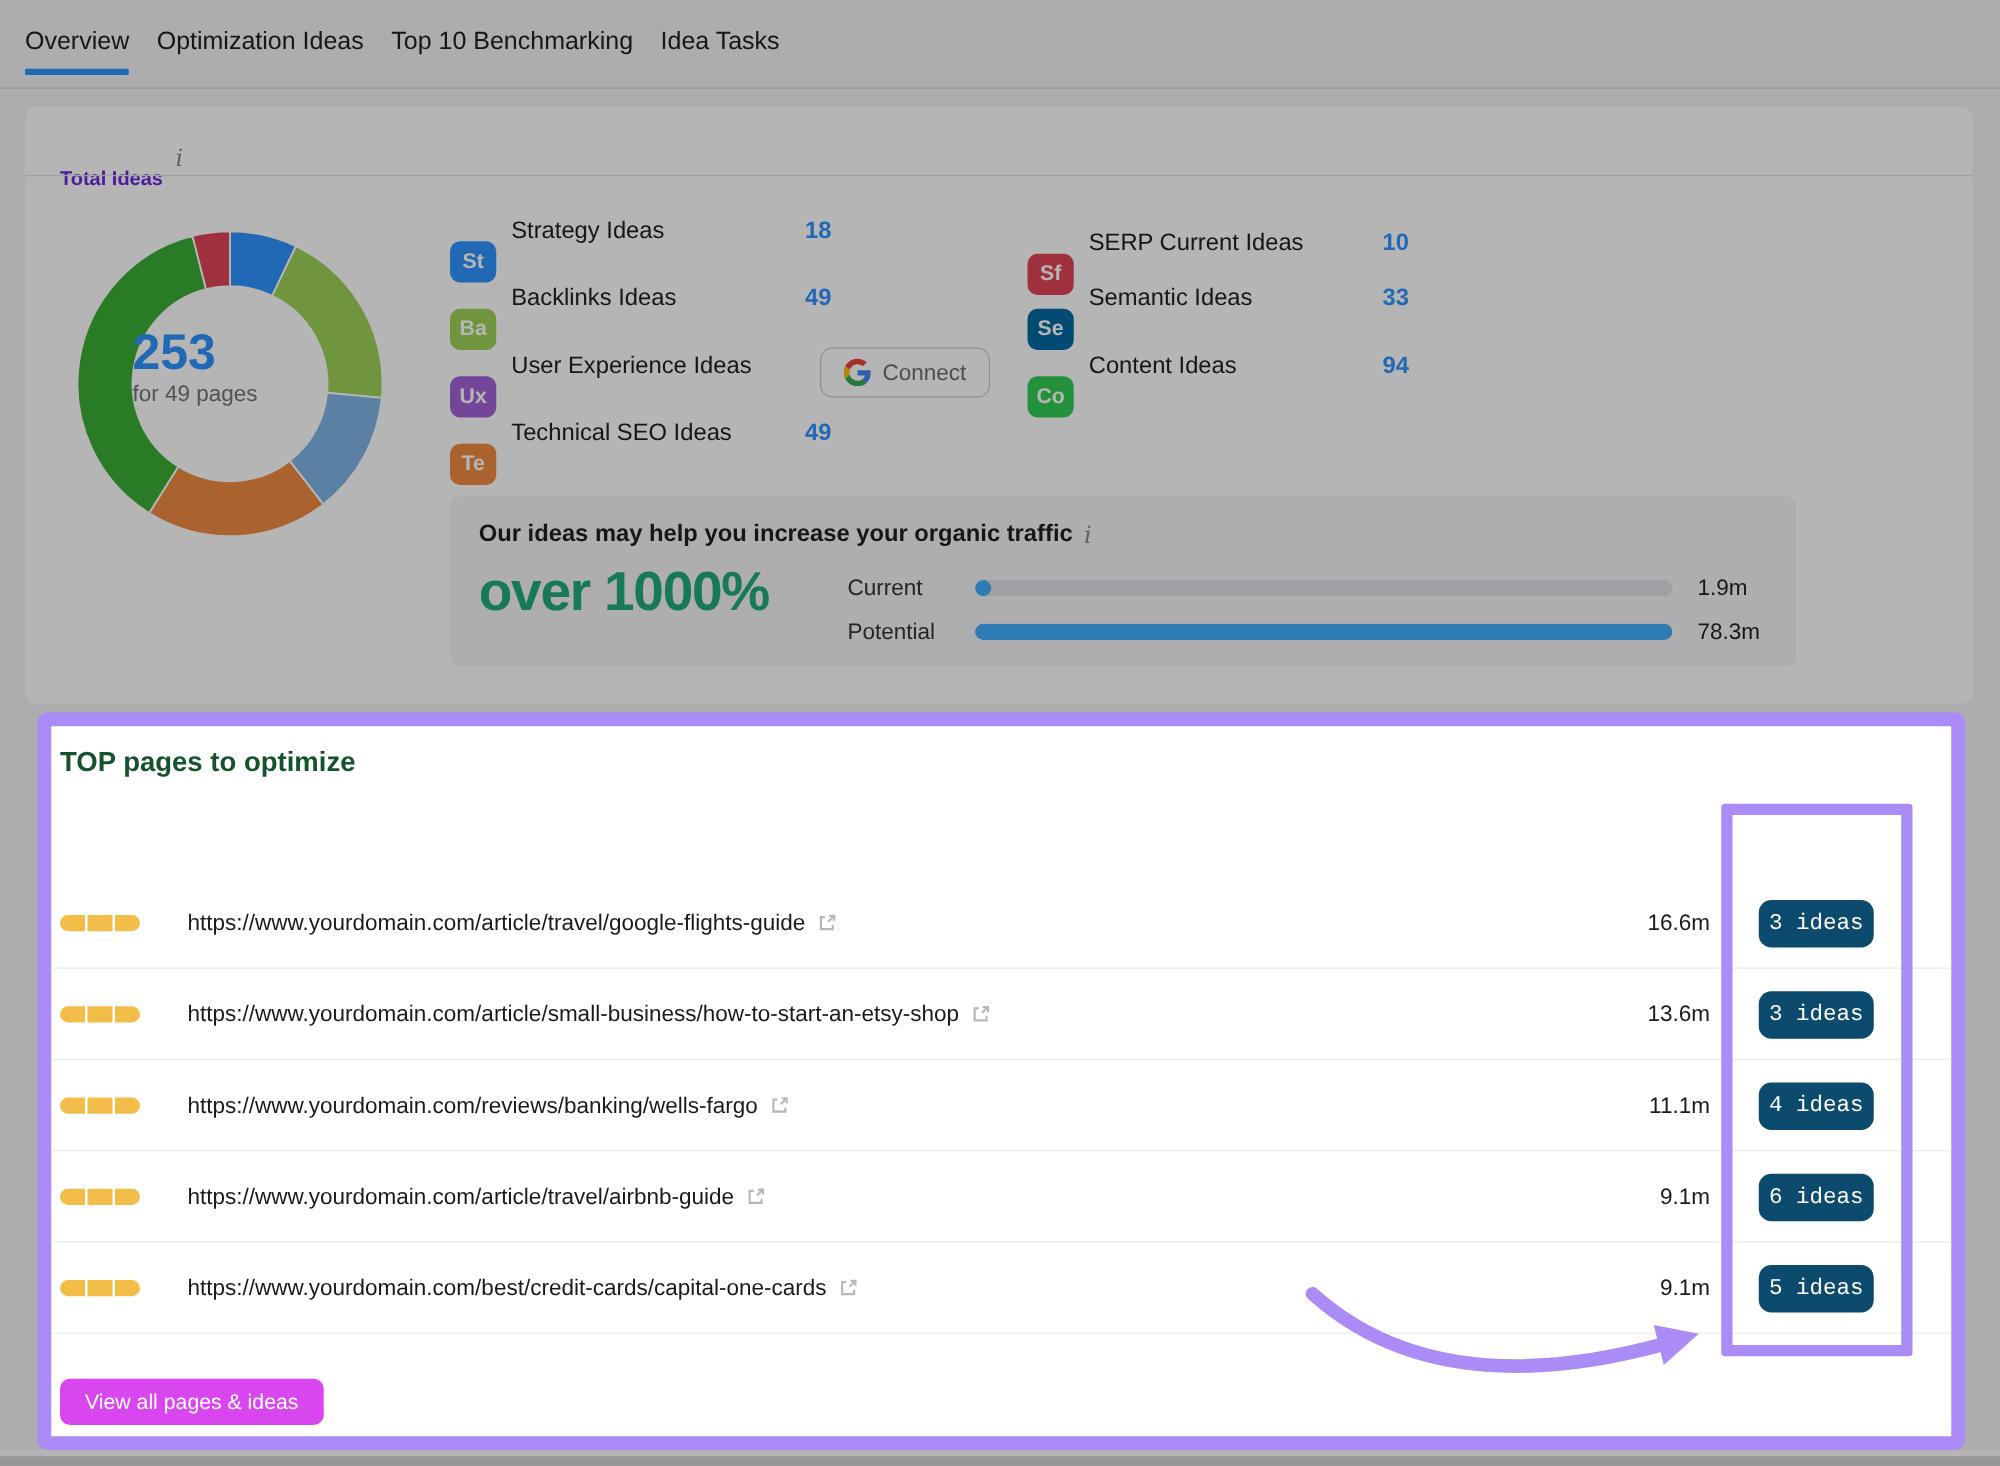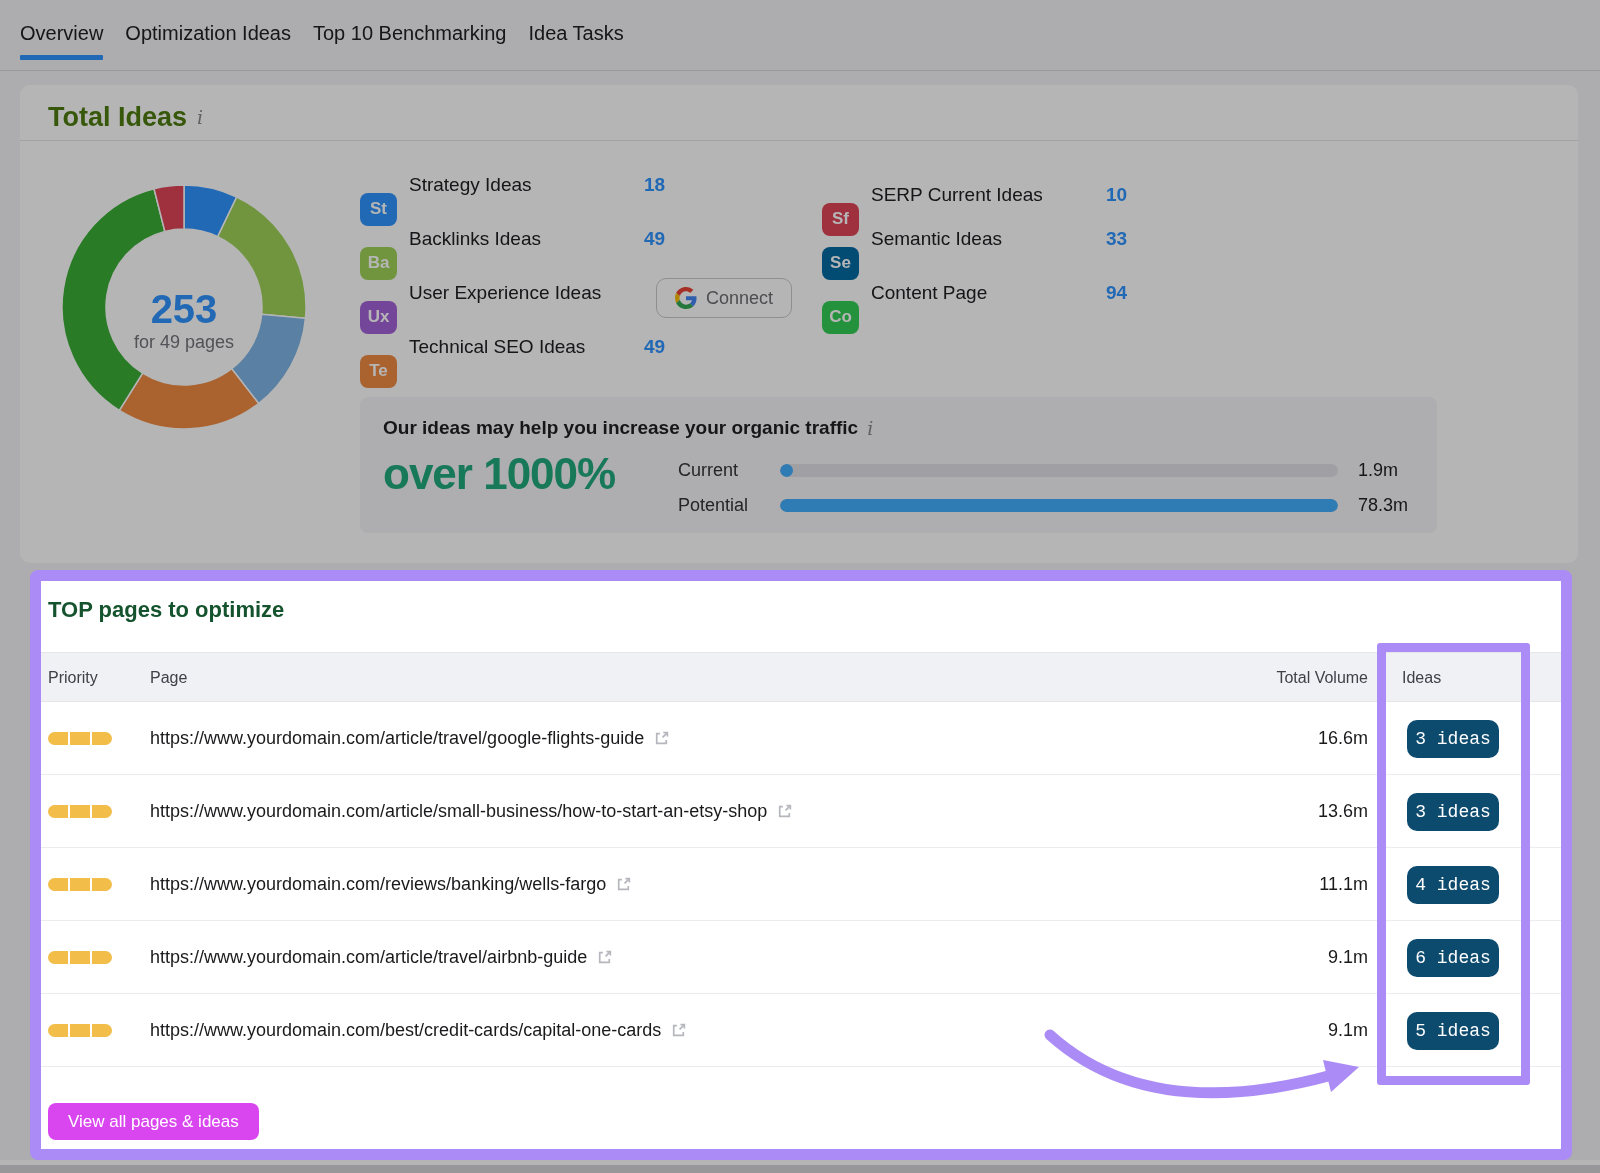--- a/index.html
+++ b/index.html
@@ -14,26 +14,26 @@
     position:absolute;left:0;top:0;width:1600px;height:570px;
     background:#f4f4f6;filter:brightness(0.71);
   }
   .tabs{position:absolute;left:20px;top:22px;display:flex;gap:22px;}
   .tab{position:relative;font-size:20px;font-weight:400;color:#202024;padding-bottom:12px;cursor:pointer;white-space:nowrap;}
   .tab.active::after{content:"";position:absolute;left:0;right:0;bottom:-3px;height:5px;background:#2f93ff;border-radius:1px;}
   .tabs-divider{position:absolute;left:0;top:70px;width:1600px;height:1px;background:#d8d8dc;}
 
   .card{position:absolute;left:20px;top:85px;width:1558px;height:478px;background:#ffffff;border-radius:10px;}
   .card-title-row{position:absolute;left:28px;top:17px;display:flex;align-items:center;gap:10px;}
-  .card-title{font-size:27px;font-weight:700;color:#4d7c0f;}
+  .card-title{font-size:16px;font-weight:700;color:#6d28d9;margin-top:33px;}
   .info-i{font-family:"DejaVu Serif", serif;font-style:italic;font-size:19px;color:#8a8a90;line-height:1;cursor:pointer;}
   .card-divider{position:absolute;left:0;top:55px;width:100%;height:1px;background:#e4e4e8;}
 
   .donut-wrap{position:absolute;left:38px;top:96px;width:252px;height:252px;}
-  .donut-center{position:absolute;left:48px;top:99px;width:156px;height:80px;display:flex;flex-direction:column;align-items:center;justify-content:center;}
+  .donut-center{position:absolute;left:48px;top:72px;width:156px;height:80px;display:flex;flex-direction:column;justify-content:center;}
   .donut-value{font-size:40px;font-weight:700;color:#2f93ff;line-height:1.05;}
   .donut-sub{font-size:18px;color:#73737a;margin-top:2px;}
 
   .legend-row{position:absolute;width:310px;height:34px;display:flex;align-items:center;}
   .badge{width:37px;height:33px;border-radius:8px;color:#fff;font-size:17px;font-weight:700;display:flex;align-items:center;justify-content:center;flex:0 0 auto;margin-top:48px;}
   .legend-label{margin-left:12px;font-size:19px;color:#202024;white-space:nowrap;}
   .legend-value{position:absolute;left:284px;font-size:19px;font-weight:700;color:#2f93ff;cursor:pointer;}
 
   .connect-btn{position:absolute;left:636px;top:193px;width:134px;height:38px;background:#fff;border:1px solid #c9c9ce;border-radius:10px;display:flex;align-items:center;justify-content:center;gap:9px;cursor:pointer;}
   .connect-btn span{font-size:18px;color:#6e6e74;}
@@ -148,21 +148,21 @@
       <span class="legend-label">SERP Current Ideas</span>
       <span class="legend-value">10</span>
     </div>
     <div class="legend-row" style="left:802px;top:137px;">
       <div class="badge" style="background: #0369a1;">Se</div>
       <span class="legend-label">Semantic Ideas</span>
       <span class="legend-value">33</span>
     </div>
     <div class="legend-row" style="left:802px;top:191px;">
       <div class="badge" style="background: rgb(50, 204, 84);">Co</div>
-      <span class="legend-label">Content Page</span>
+      <span class="legend-label">Content Ideas</span>
       <span class="legend-value">94</span>
     </div>
 
     <div class="traffic-box">
       <div class="traffic-title-row">
         <span class="traffic-title">Our ideas may help you increase your organic traffic</span>
         <span class="info-i">i</span>
       </div>
       <div class="traffic-big">over 1000%</div>
 
@@ -180,26 +180,20 @@
           </div>
         <span class="traffic-value">78.3m</span>
       </div>
     </div>
   </div>
 </div>
 
 <div class="highlight-box">
   <div class="tp-title">TOP pages to optimize</div>
 
-  <div class="thead">
-    <div class="th th-priority">Priority</div>
-    <div class="th th-page">Page</div>
-    <div class="th th-volume">Total Volume</div>
-    <div class="th th-ideas">Ideas</div>
-  </div>
 
   <div class="prow" style="top:121px;">
     <div class="pbars">
         <span class="pbar"></span>
         <span class="pbar"></span>
         <span class="pbar"></span>
       </div>
     <div class="purl">
         <span>https://www.yourdomain.com/article/travel/google-flights-guide</span>
       <span class="ext-icon">

